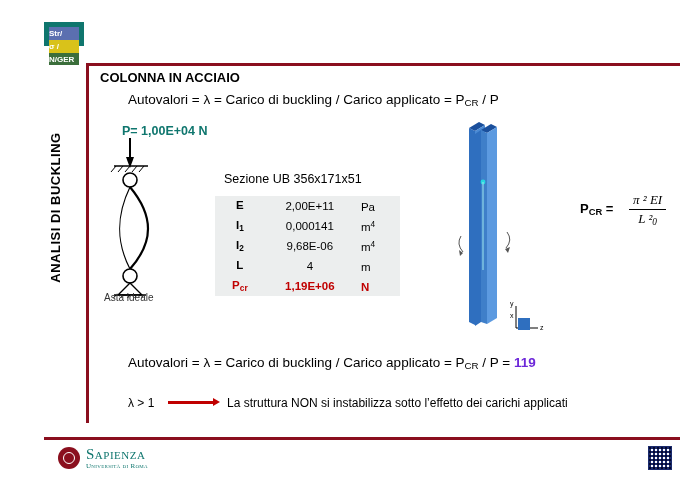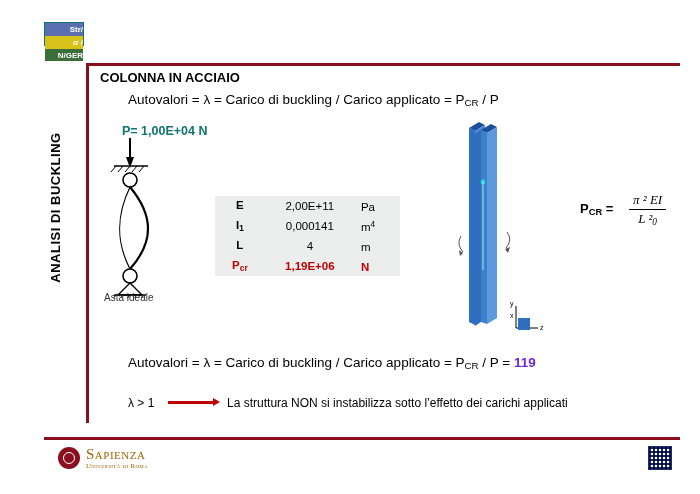--- a/index.html
+++ b/index.html
@@ -21,26 +21,26 @@
     background: #ffffff;
   }
 
   
   .logo-box {
     position: absolute;
     left: 44px;
     top: 22px;
     width: 40px;
     height: 24px;
-    border: 1px solid #0f766e;
+    border: 5px solid #0f766e;
     box-sizing: border-box;
     font-size: 8px;
     font-weight: bold;
     color: #ffffff;
-    text-align: right;
+    text-align: left;
     line-height: 13px;
   }
   .logo-row1 { background: #5b6fb0; height: 13px; }
   .logo-row2 { background: #d9c21a; height: 13px; color: #ffffff; }
   .logo-row3 { background: #3b6e3b; height: 12px; }
 
   .header-title {
     position: absolute;
     left: 96px;
     top: 33px;
@@ -280,21 +280,21 @@
     width: 12px;
     height: 12px;
     border-radius: 50%;
     border: 1px solid #ffffff;
     box-sizing: border-box;
   }
   .sapienza {
     position: absolute;
     left: 86px;
     top: 446px;
-    color: #a16207;
+    color: #0f766e;
     font-family: "Liberation Serif", serif;
   }
   .sapienza .l1 {
     font-size: 15px;
     font-variant: small-caps;
     letter-spacing: 0.5px;
     line-height: 16px;
   }
   .sapienza .l2 {
     font-size: 7px;
@@ -379,31 +379,37 @@
         <line x1="20" y1="157" x2="15" y2="163"></line>
         <line x1="27" y1="157" x2="22" y2="163"></line>
         <line x1="34" y1="157" x2="29" y2="163"></line>
         <line x1="41" y1="157" x2="36" y2="163"></line>
         <line x1="48" y1="157" x2="43" y2="163"></line>
       </g>
     </svg>
   </div>
   <div class="sketch-caption">Asta ideale</div>
 
+  <div class="section-title">Sezione UB 356x171x51</div>
 
   <table class="prop-table">
     <tbody>
       <tr>
         <td class="sym"><span>E</span><sub></sub></td>
         <td class="val">2,00E+11</td>
         <td class="unit"><span>Pa</span><sup></sup></td>
       </tr>
       <tr>
         <td class="sym"><span>I</span><sub>1</sub></td>
         <td class="val">0,000141</td>
+        <td class="unit"><span>m</span><sup>4</sup></td>
+      </tr>
+      <tr>
+        <td class="sym"><span>I</span><sub>2</sub></td>
+        <td class="val">9,68E-06</td>
         <td class="unit"><span>m</span><sup>4</sup></td>
       </tr>
       <tr>
         <td class="sym"><span>L</span><sub></sub></td>
         <td class="val">4</td>
         <td class="unit"><span>m</span><sup></sup></td>
       </tr>
       <tr class="last">
         <td class="sym"><span>P</span><sub>cr</sub></td>
         <td class="val">1,19E+06</td>

